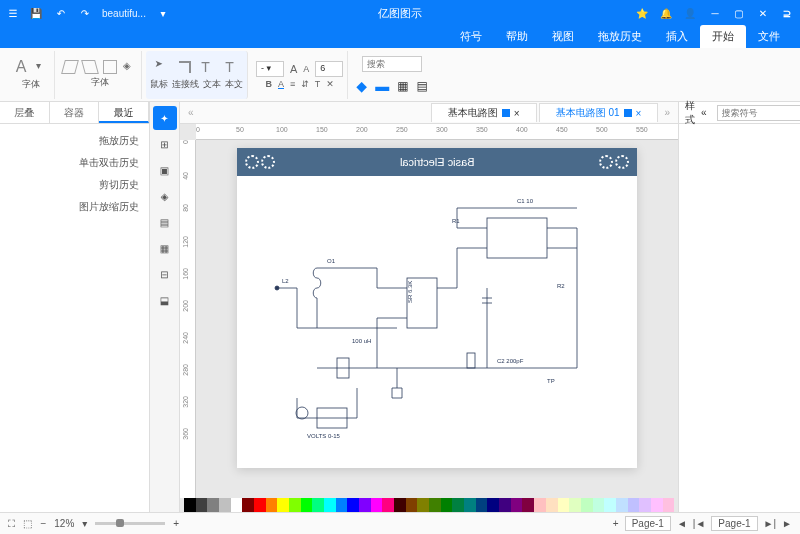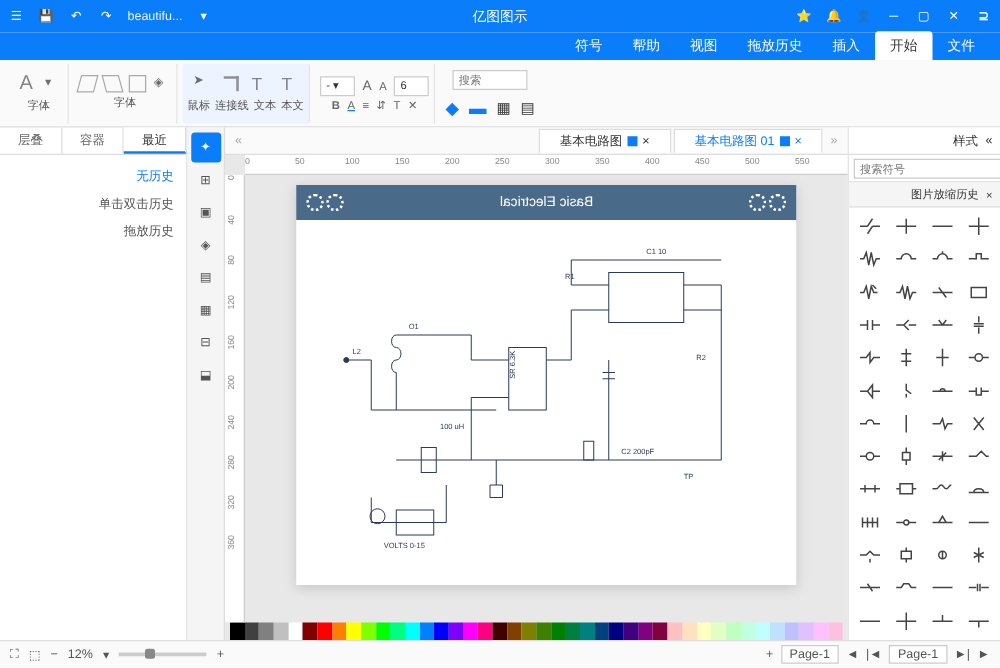--- a/index.html
+++ b/index.html
@@ -42,21 +42,21 @@
   .ruler-v span { position: absolute; left: 2px; writing-mode: vertical-rl; transform: rotate(180deg); }
   .canvas-row { display: flex; flex: 1; overflow: hidden; }
   .canvas { flex: 1; background: #e8e8e8; display: flex; align-items: flex-start; justify-content: center; padding-top: 8px; overflow: hidden; }
   .page { width: 400px; height: 320px; background: #fff; box-shadow: 0 2px 10px rgba(0,0,0,0.15); position: relative; }
   .page-header { height: 28px; background: #4a6a8a; display: flex; align-items: center; justify-content: space-between; padding: 0 8px; color: #fff; }
   .gear { width: 14px; height: 14px; border: 2px dotted #fff; border-radius: 50%; }
   .gears { display: flex; gap: 2px; }
   .page-title { font-size: 11px; transform: scaleX(-1); }
   .circuit { position: absolute; top: 40px; left: 20px; right: 20px; bottom: 20px; }
   .circuit svg { width: 100%; height: 100%; }
-  .rightpanel { width: 122px; border-left: 1px solid #ddd; display: flex; flex-direction: column; background: #fff; }
+  .rightpanel { width: 122px; border-left: 1px solid #ddd; display: flex; flex-direction: row; background: #fff; }
   .rp-header { height: 22px; border-bottom: 1px solid #ddd; font-size: 10px; display: flex; align-items: center; justify-content: flex-end; padding: 0 6px; gap: 6px; }
   .rp-search { height: 22px; border-bottom: 1px solid #ddd; display: flex; align-items: center; padding: 0 4px; }
   .rp-search input { flex: 1; border: 1px solid #ccc; font-size: 9px; padding: 1px 4px; height: 16px; }
   .rp-section { height: 20px; border-bottom: 1px solid #ddd; font-size: 9px; display: flex; align-items: center; justify-content: flex-end; padding: 0 6px; background: #f5f5f5; }
   .symbol-grid { flex: 1; overflow-y: auto; display: grid; grid-template-columns: repeat(4, 1fr); gap: 0; padding: 2px; }
   .sym { height: 26px; display: flex; align-items: center; justify-content: center; cursor: pointer; }
   .sym svg { width: 20px; height: 18px; }
   .sym svg * { stroke: #444; stroke-width: 1.2; fill: none; }
   .colorbar { height: 14px; display: flex; margin: 0 4px; }
   .colorbar div { flex: 1; }
@@ -161,23 +161,24 @@
 
 <div class="mainarea">
 
   <div class="leftpanel">
     <div class="lp-tabs">
       <div class="lp-tab">层叠</div>
       <div class="lp-tab">容器</div>
       <div class="lp-tab active">最近</div>
     </div>
     <div class="lp-list">
-      <div class="lp-item" style="color:#0a7dfb">无历史</div>
+      <div class="lp-item">拖放历史</div>
       <div class="lp-item">单击双击历史</div>
-      <div class="lp-item">拖放历史</div>
+      <div class="lp-item">剪切历史</div>
+      <div class="lp-item">图片放缩历史</div>
     </div>
   </div>
 
   <div class="midtools">
     <div class="mt-btn active">✦</div>
     <div class="mt-btn">⊞</div>
     <div class="mt-btn">▣</div>
     <div class="mt-btn">◈</div>
     <div class="mt-btn">▤</div>
     <div class="mt-btn">▦</div>

